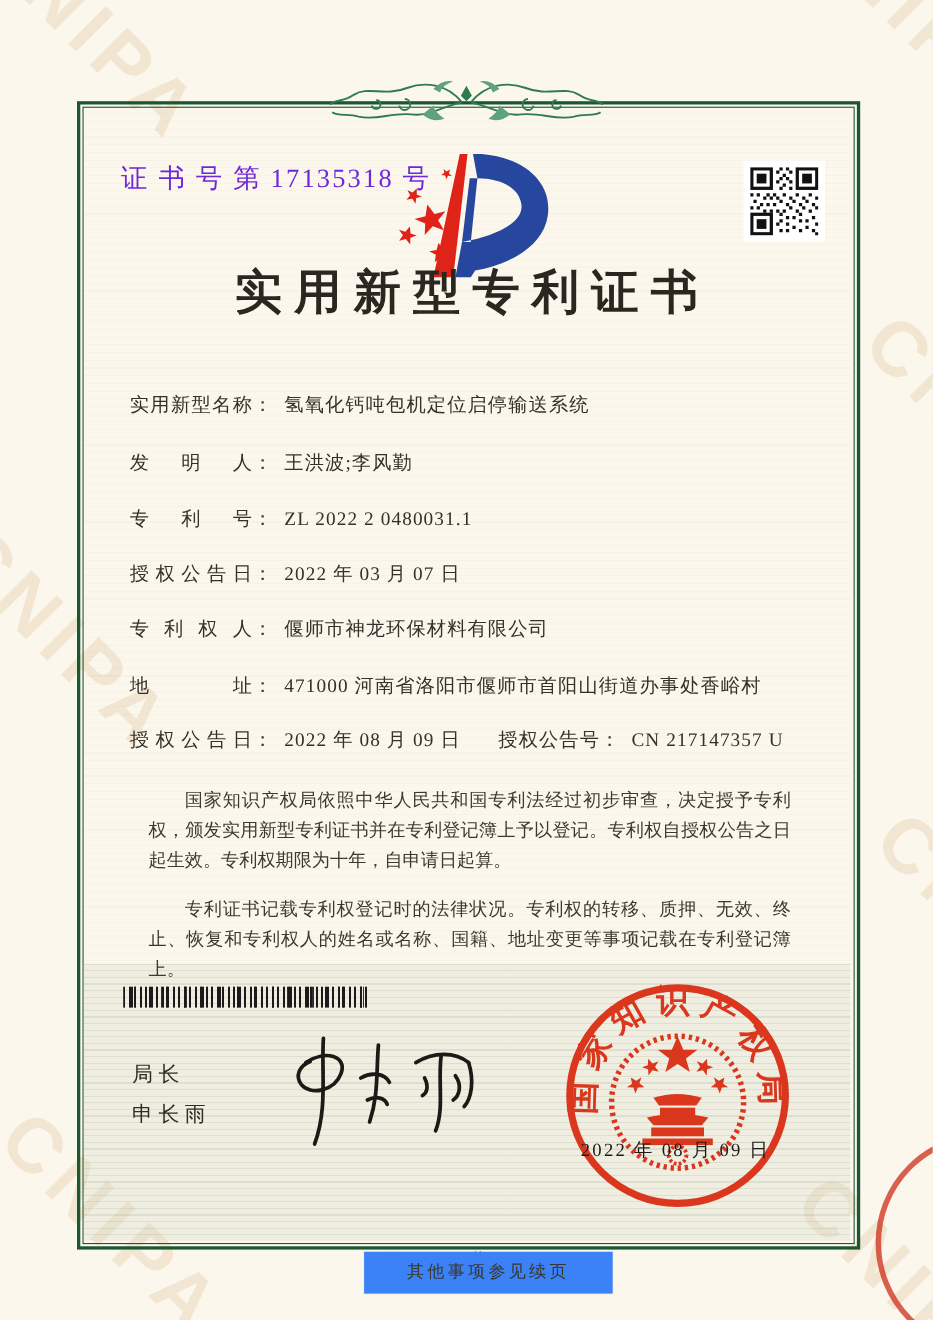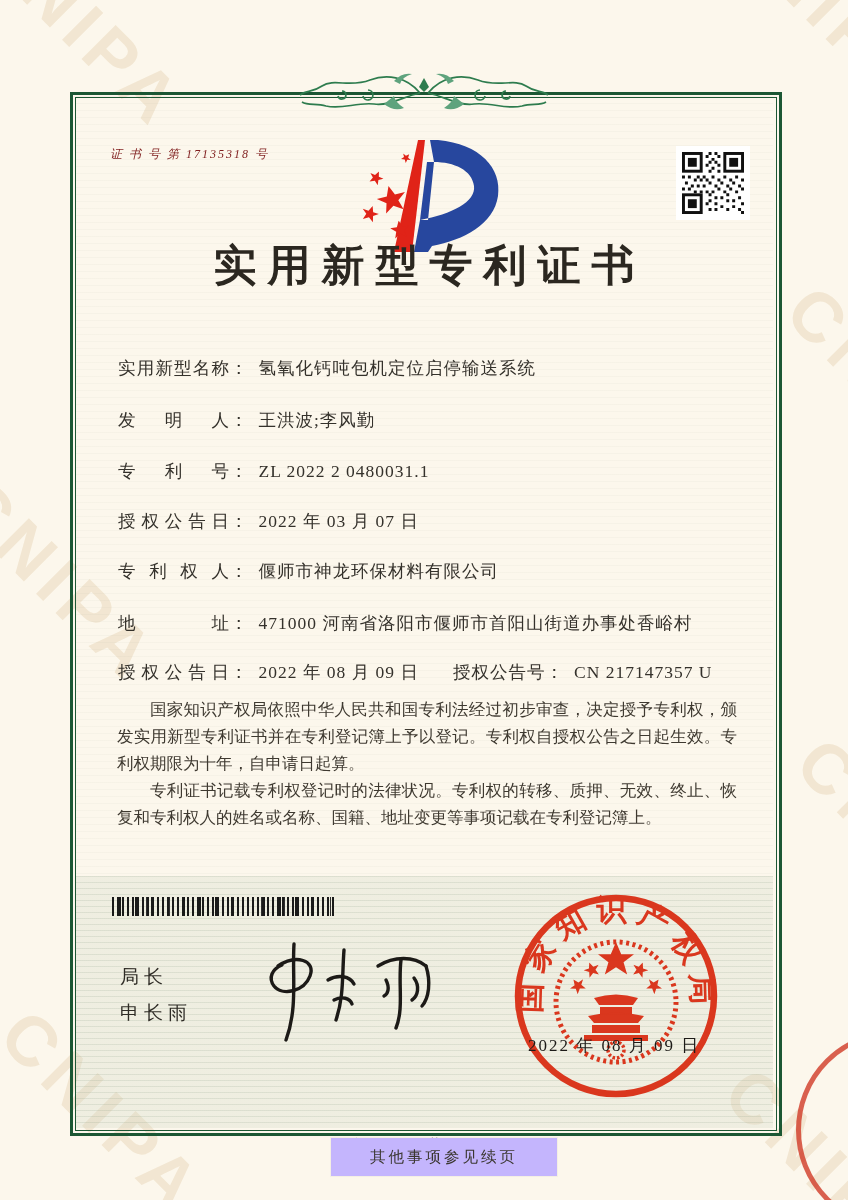--- a/index.html
+++ b/index.html
@@ -23,48 +23,48 @@
   .waveband{
     position:absolute; left:76px; top:876px; width:697px; height:252px;
     background:
       repeating-linear-gradient(180deg, rgba(125,148,122,.16) 0 1px, rgba(0,0,0,0) 1px 6px),
       linear-gradient(rgba(205,214,195,.28), rgba(205,214,195,.28));
   }
   .wavetop{
     position:absolute; left:76px; top:96px; width:697px; height:780px;
     background:repeating-linear-gradient(180deg, rgba(140,150,130,.05) 0 1px, rgba(0,0,0,0) 1px 7px);
   }
-  .certno{position:absolute; left:110px; top:146px; font-size:12px; letter-spacing:2px; color:#7f1d1d;font-style:italic;}
+  .certno{position:absolute; left:110px; top:146px; font-size:24px; letter-spacing:2px; color:#6d28d9;}
   .qrbox{position:absolute; left:676px; top:146px; width:74px; height:74px; background:#fff; display:flex; align-items:center; justify-content:center;}
   .title{
     position:absolute; left:0; top:237px; width:100%; text-align:center;
     font-size:43px; font-weight:bold; letter-spacing:11px; text-indent:11px; color:#2b2720;
   }
   .row{position:absolute; left:118px; width:660px; font-size:17.5px; letter-spacing:1px; white-space:nowrap; color:#34312b;}
   .f-label{display:inline-block; width:112px; text-align:justify; text-align-last:justify; vertical-align:bottom;}
   .f-colon{display:inline-block; margin-right:10px;}
   .grant2{position:absolute; left:335px; top:0;}
   .paras{position:absolute; left:117px; top:696px; width:620px; font-size:16.5px; line-height:27px; text-align:justify; color:#3e3930;}
-  .paras p{margin:0; text-indent:2em;}
+  .paras p{margin:18px; text-indent:2em;}
   .barcode{
     position:absolute; left:112px; top:897px; width:224px; height:19px;
     background:
       repeating-linear-gradient(90deg,#1a1a1a 0 2px,rgba(0,0,0,0) 2px 5px),
       repeating-linear-gradient(90deg,rgba(0,0,0,0) 0 7px,#1a1a1a 7px 9px,rgba(0,0,0,0) 9px 16px),
       repeating-linear-gradient(90deg,rgba(0,0,0,0) 0 11px,#2e2e2e 11px 12px,rgba(0,0,0,0) 12px 23px);
   }
   .comm-title{position:absolute; left:120px; top:964px; font-size:19px; letter-spacing:5px; color:#2f2c26;}
   .comm-name{position:absolute; left:120px; top:1000px; font-size:19px; letter-spacing:5px; color:#2f2c26;}
   .sig{position:absolute; left:238px; top:938px;}
   .seal{position:absolute; left:504px; top:884px; opacity:.95;}
   .sealdate{position:absolute; left:528px; top:1034px; font-size:17px; letter-spacing:2px; color:#1d1b18; z-index:6;}
   .pagenum{position:absolute; left:0; top:1092px; width:100%; text-align:center; font-size:15px; letter-spacing:3px; color:#3a362f;margin-top:44px;}
   .note{
     position:absolute; left:331px; top:1138px; width:226px; height:38px; line-height:38px;
-    background:#c4b5fd; text-align:center; font-size:15.5px; letter-spacing:3px; color:#3a362f;
+    background:#3b82f6; text-align:center; font-size:15.5px; letter-spacing:3px; color:#3a362f;
     box-shadow:0 0 0 1px rgba(0,0,0,.03);
   }
   .bleed{position:absolute; left:796px; top:1030px; width:190px; height:190px; border:5px solid rgba(205,45,25,.75); border-radius:50%;}
   .ornament{position:absolute; left:298px; top:66px;}
   .logo{position:absolute; left:348px; top:134px;}
 </style>
 </head>
 <body>
 
 <div class="page">

